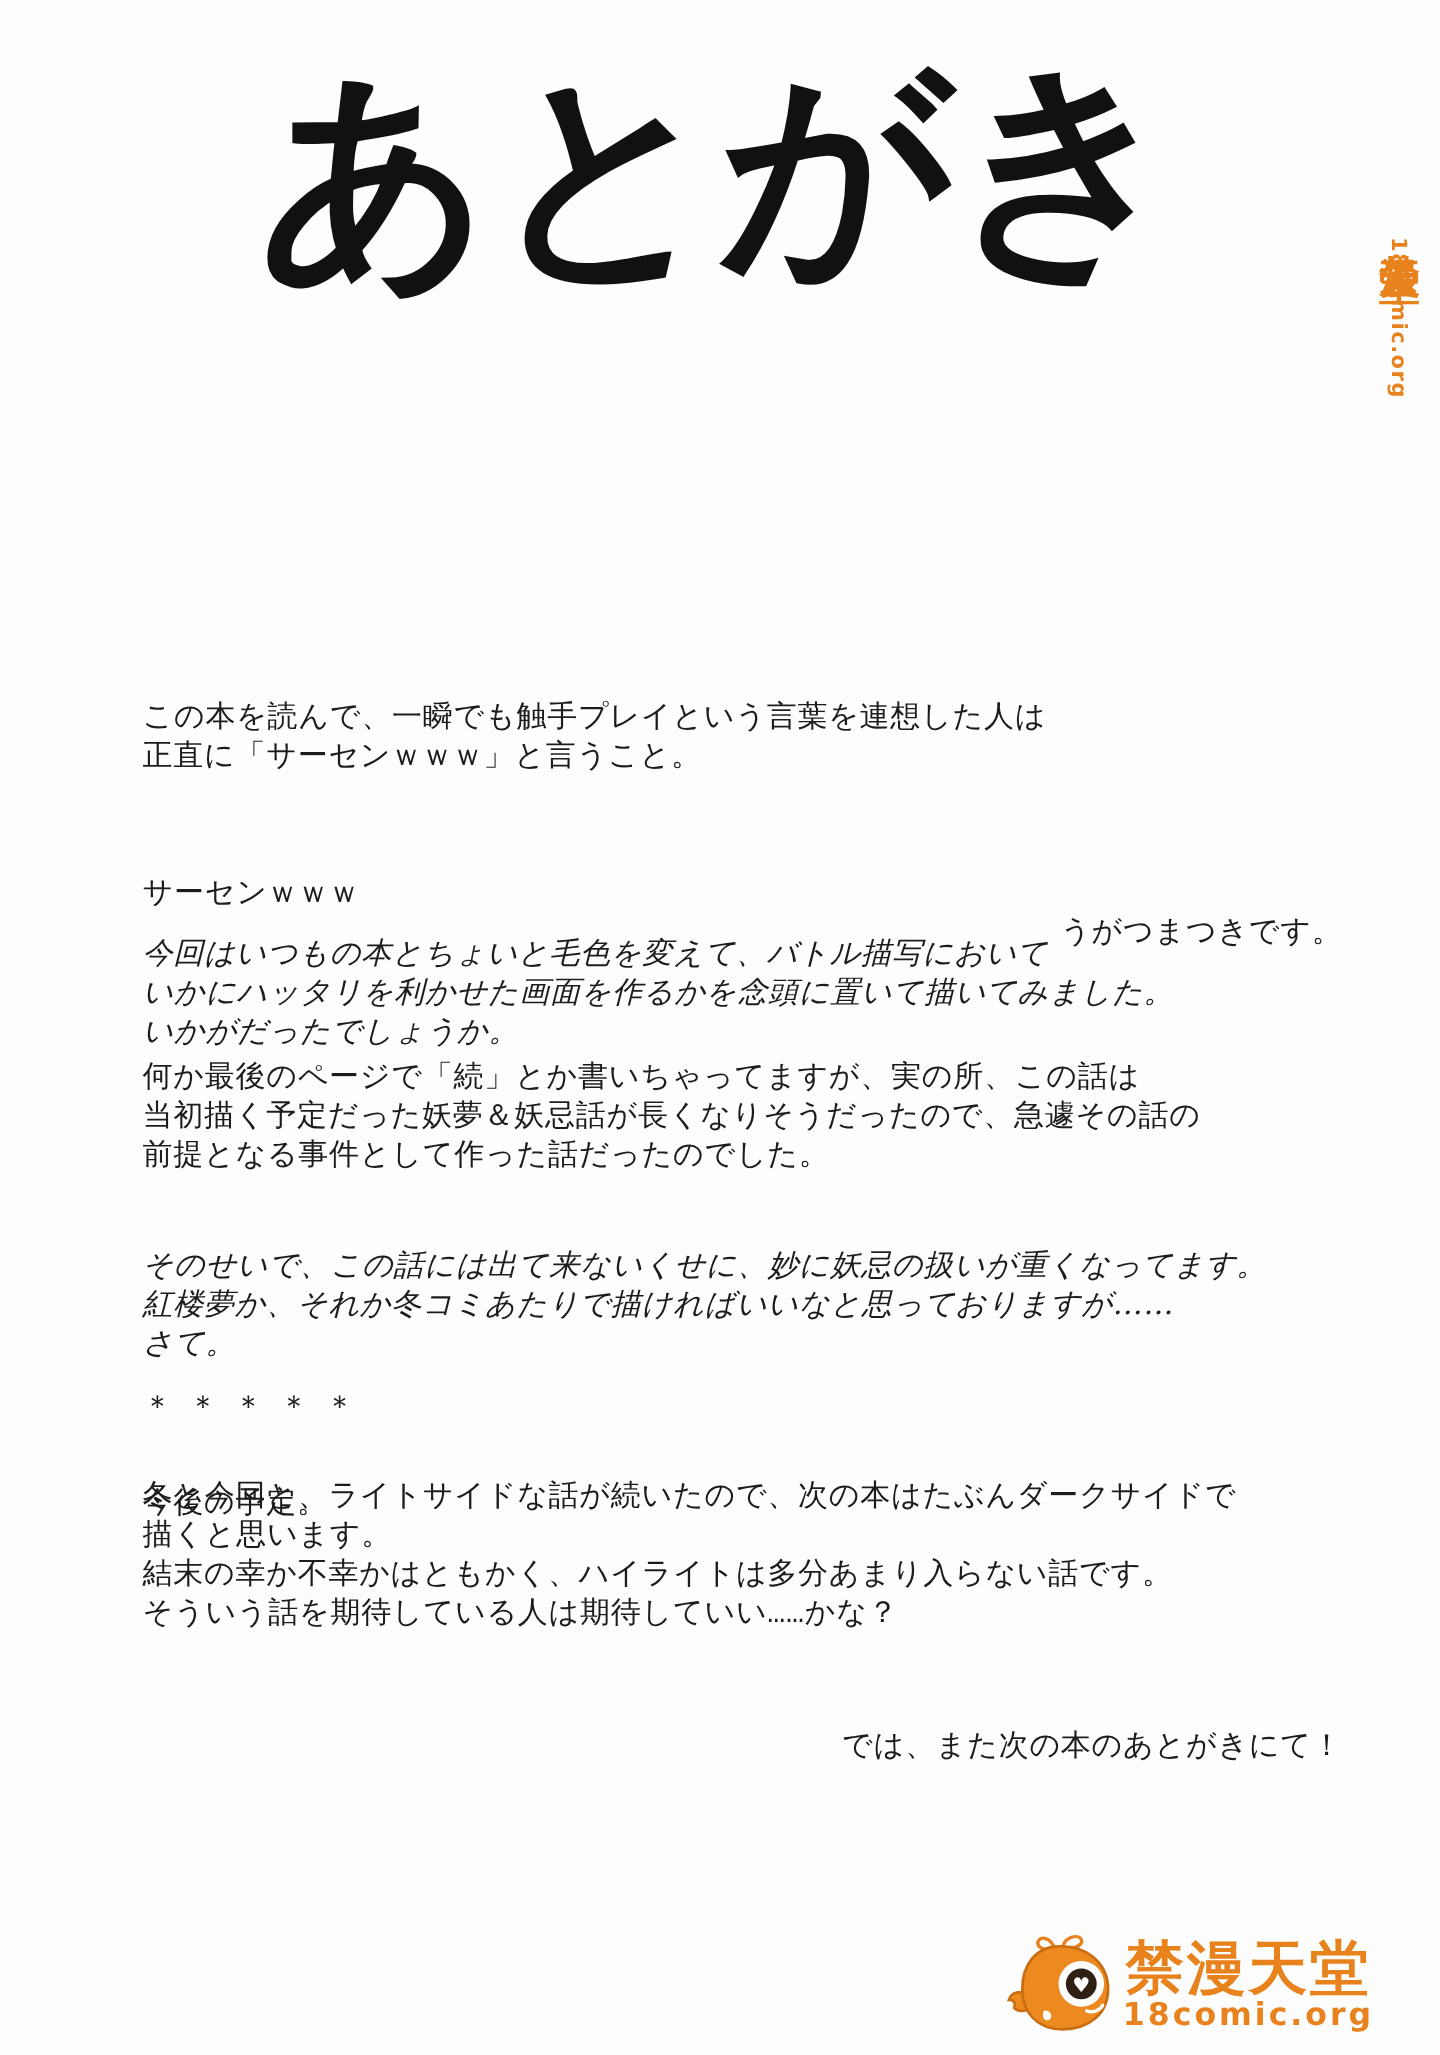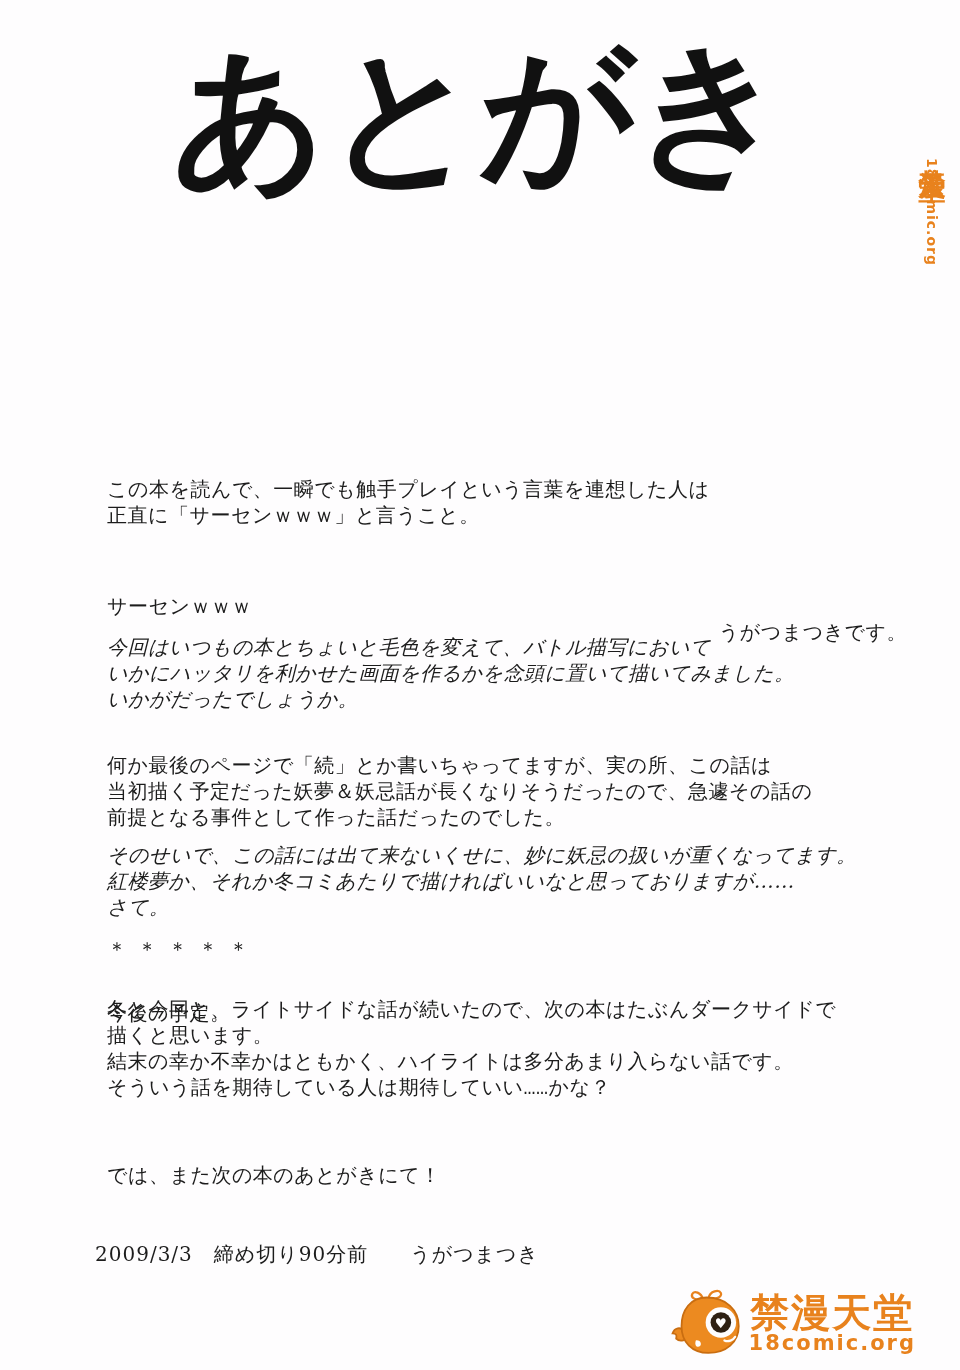--- a/index.html
+++ b/index.html
@@ -16,35 +16,35 @@
     position:absolute;left:0;right:0;top:18px;margin:0;
     text-align:center;
     font-size:152px;font-weight:700;line-height:1.25;
     letter-spacing:-2px;color:#111;
     transform:rotate(-1deg) skewX(-2deg);
     font-family:"DejaVu Serif",serif;
   }
 
   
   .p{
-    position:absolute;left:95px;margin:12px;
+    position:absolute;left:95px;margin:0;
     font-size:20px;line-height:26px;
     white-space:pre-line;letter-spacing:0.5px;
     color:#1c1c1c;width:800px;
   }
   .p0{top:464px;}
   .p1{top:581px;font-weight:400;}
   .p2{top:607px;text-align:right;}
   .p3{top:622px;font-style:italic;}
-  .p4{top:740px;}
+  .p4{top:704px;}
   .p5{top:830px;font-style:italic;}
   .p6{top:924px;letter-spacing:2px;}
   .p7{top:988px;}
   .p8{top:986px;font-family:Liberation Mono, monospace;}
-  .p9{top:1150px;}
+  .p9{top:1150px;text-align:right;}
 
   .date{
     position:absolute;left:95px;top:1241px;
     font-size:20px;letter-spacing:1px;color:#1c1c1c;
   }
 
   
   .wm-side{
     position:absolute;top:148px;right:10px;
     writing-mode:vertical-rl;text-orientation:mixed;
@@ -95,21 +95,20 @@
 さて。</p>
     <p class="p p6">＊ ＊ ＊ ＊ ＊</p>
     <p class="p p7">今後の予定。</p>
     <p class="p p8">冬と今回と、ライトサイドな話が続いたので、次の本はたぶんダークサイドで
 描くと思います。
 結末の幸か不幸かはともかく、ハイライトは多分あまり入らない話です。
 そういう話を期待している人は期待していい……かな？</p>
     <p class="p p9">では、また次の本のあとがきにて！</p>
   </div>
 
-  <div class="date">2009/3/3　締め切り90分前　　うがつまつき</div>
 
   <div class="wm-side">
     <span class="wm-side-title">禁漫天堂</span>
     <span class="wm-side-url">18comic.org</span>
   </div>
 
   <div class="wm-corner">
     <svg class="mascot" viewBox="0 0 85 85" xmlns="http://www.w3.org/2000/svg">
 
       <path d="M38 16 C36 8 28 6 26 10 C24 14 30 18 38 16 Z" fill="#fefdfe" stroke="#e8821d" stroke-width="2.5"></path>

